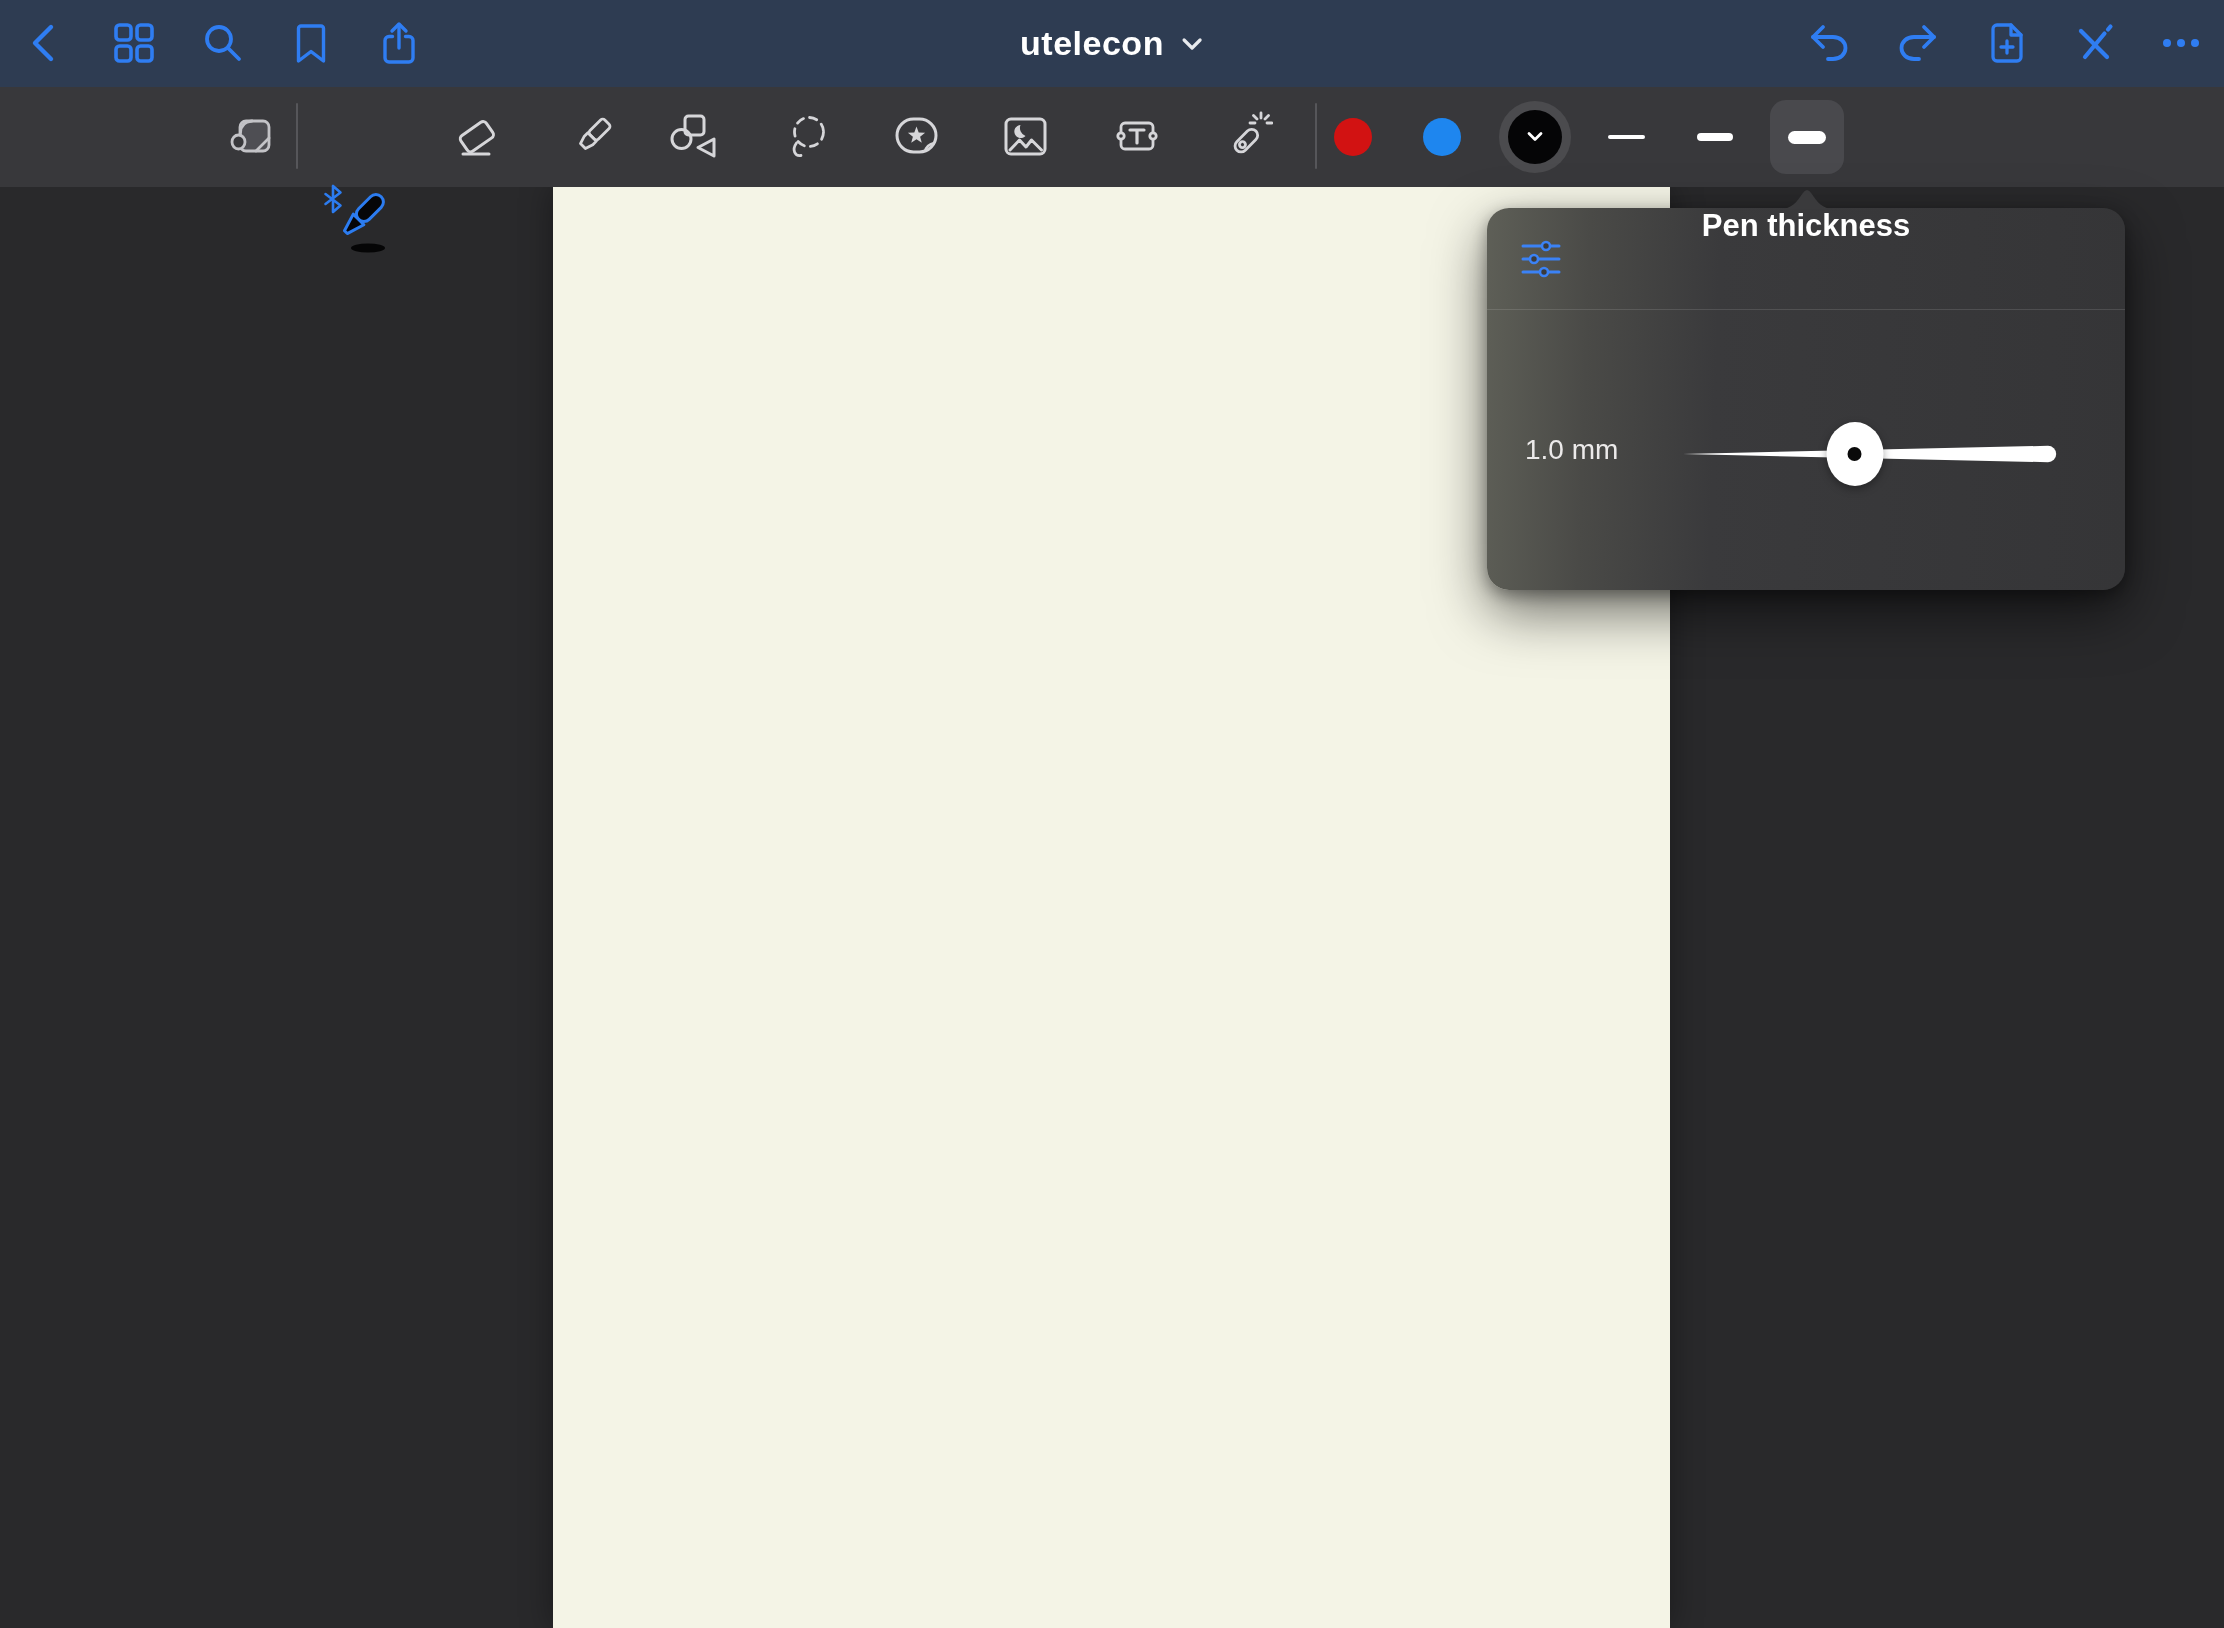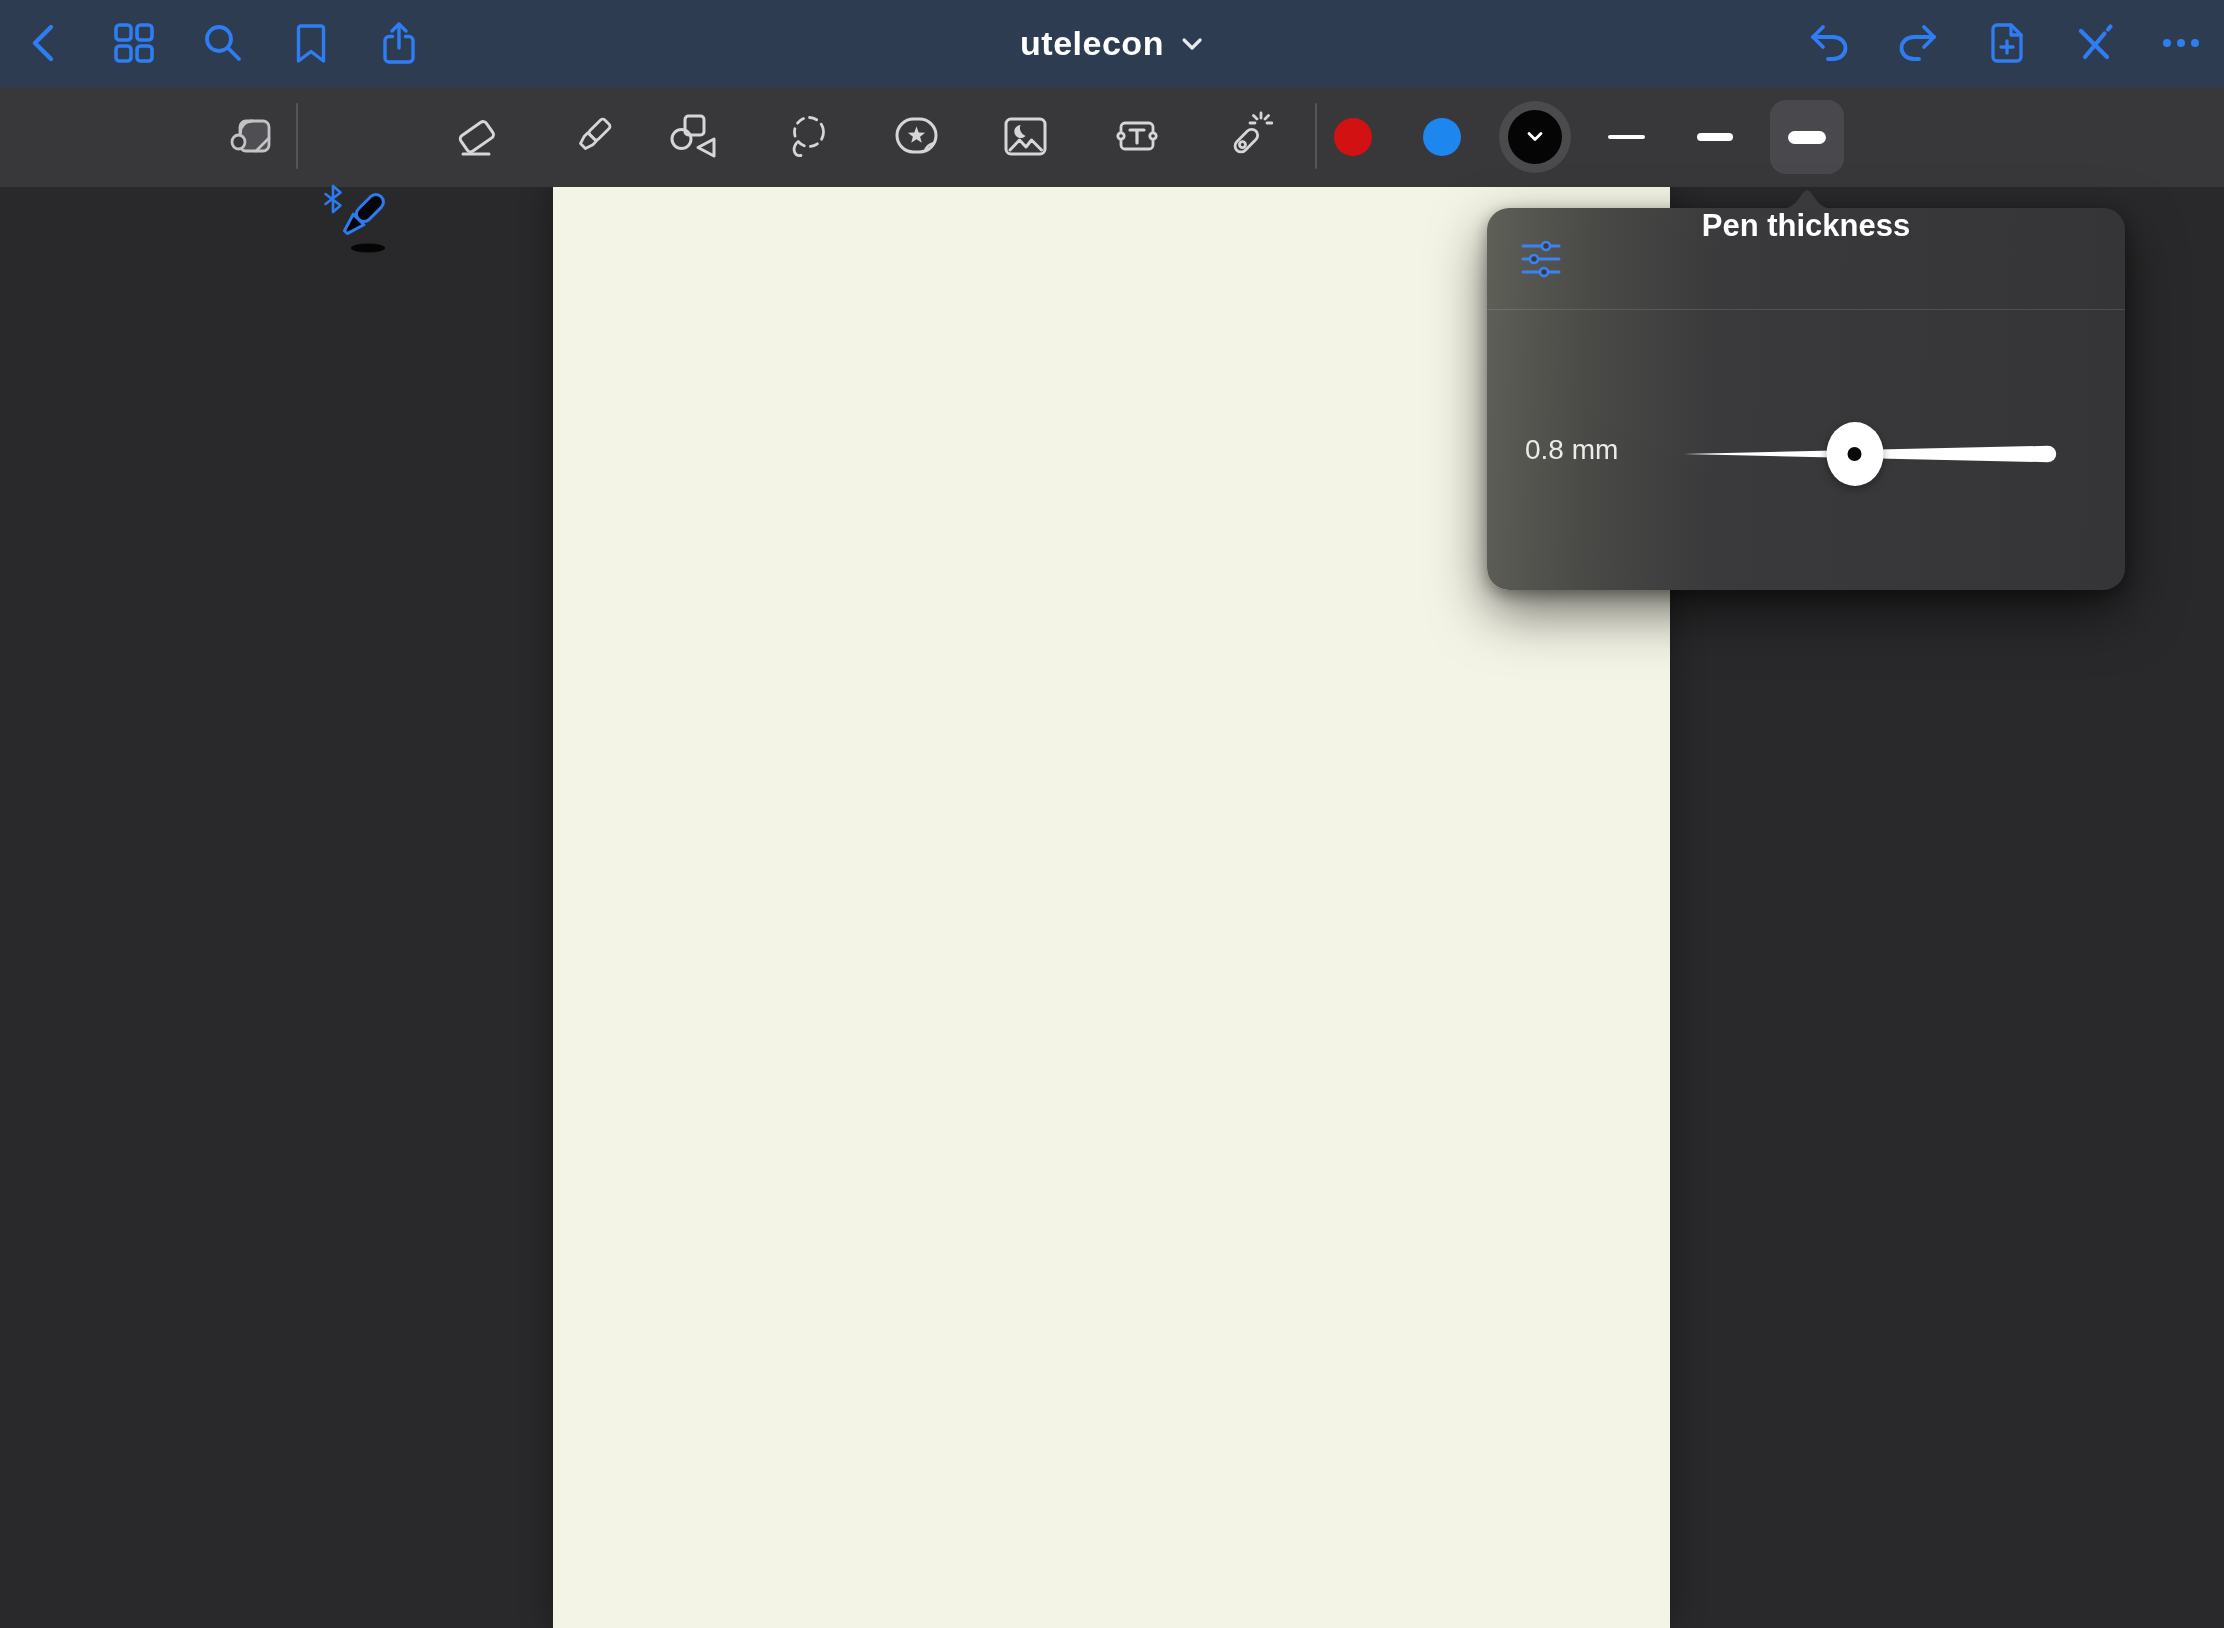--- a/index.html
+++ b/index.html
@@ -273,21 +273,21 @@
           <path d="M4 22 H40"></path>
             <circle cx="15" cy="22" r="4" fill="#3a3a3c" stroke-width="2.6"></circle>
           <path d="M4 35 H40"></path>
             <circle cx="25" cy="35" r="4" fill="#3a3a3c" stroke-width="2.6"></circle>
         </svg>
       </button>
       <div class="pop-title">Pen thickness</div>
     </div>
 
     <div class="pop-body">
-      <div class="mm-label">0.8 mm</div>
+      <div class="mm-label">1.0 mm</div>
       <div class="slider">
         <svg class="track" width="380" height="26" viewBox="0 0 380 26">
           <path d="M1 13 L366 4.8 A 8.2 8.2 0 0 1 366 21.2 Z" fill="#ffffff"></path>
         </svg>
         <div class="thumb" style="left: 45.5%;">
           <span class="dot"></span>
         </div>
       </div>
     </div>
   </div>

